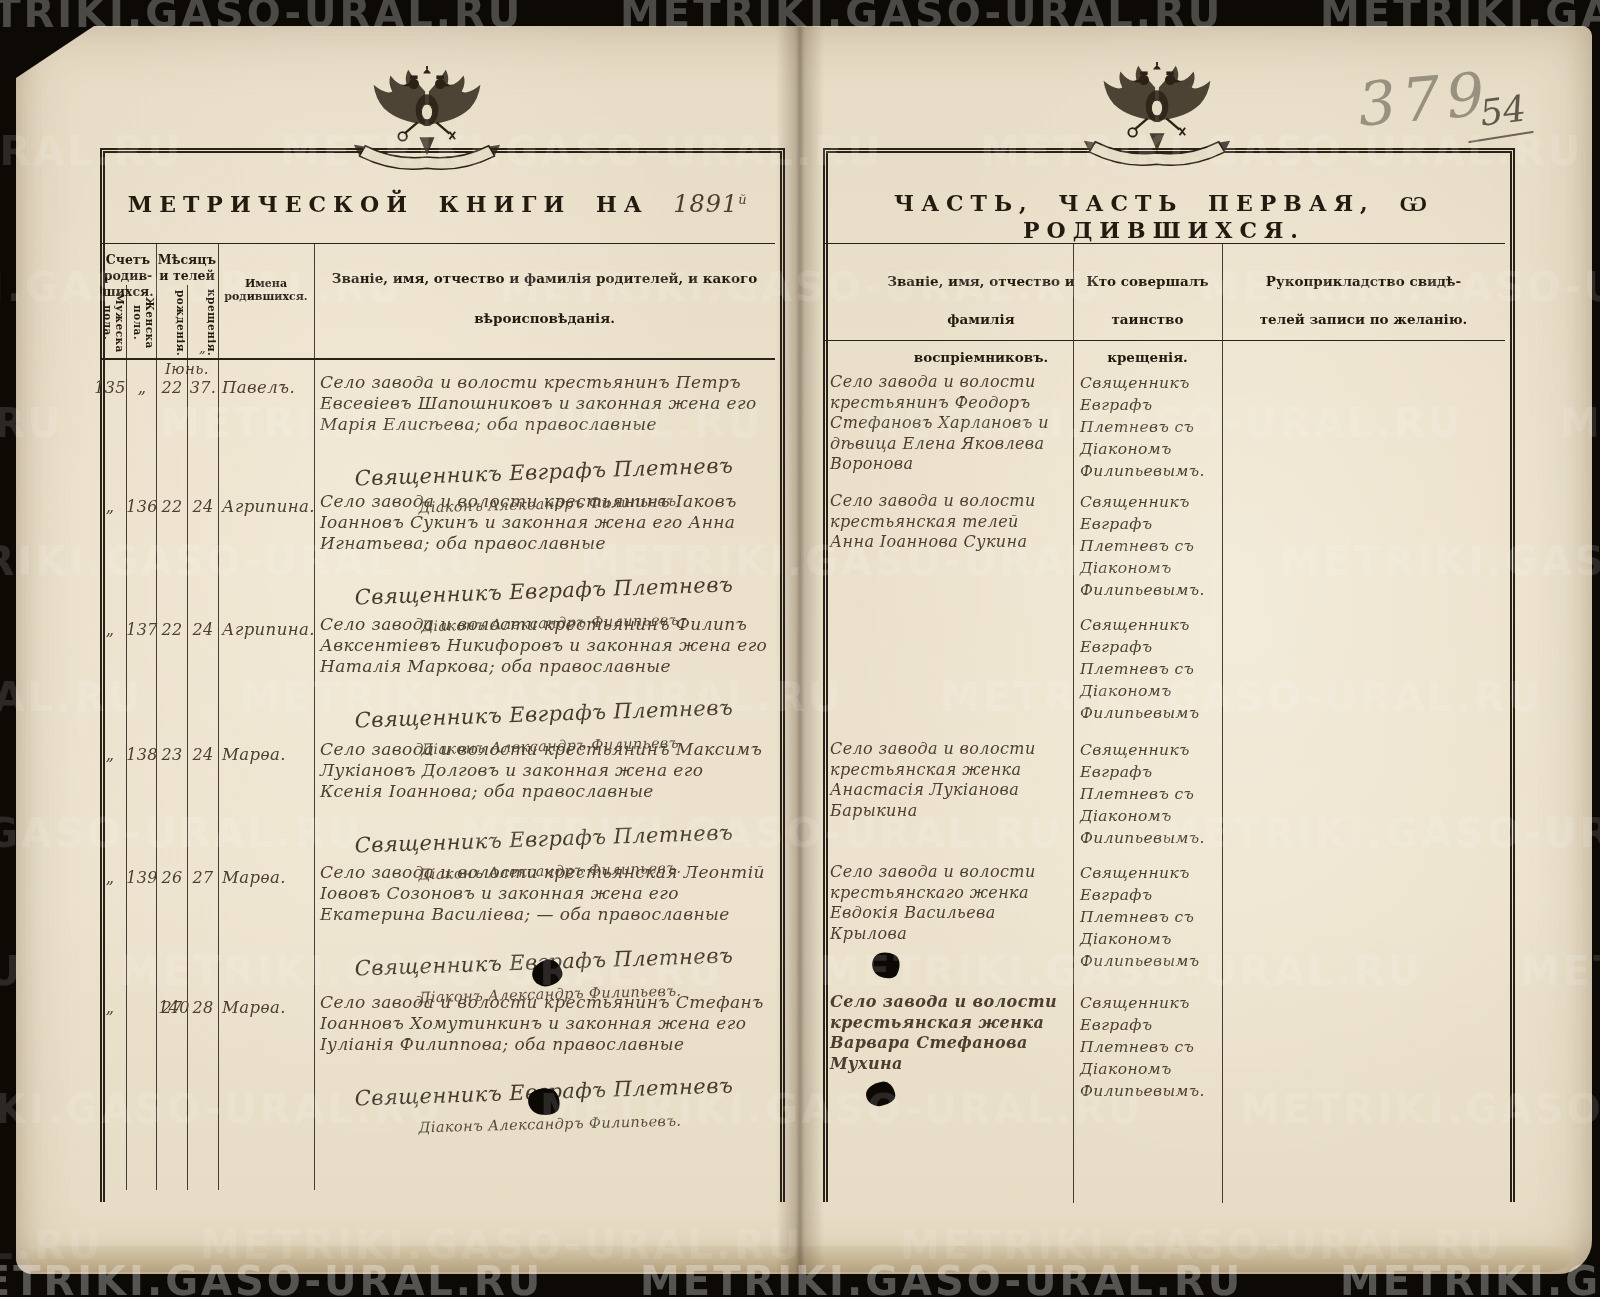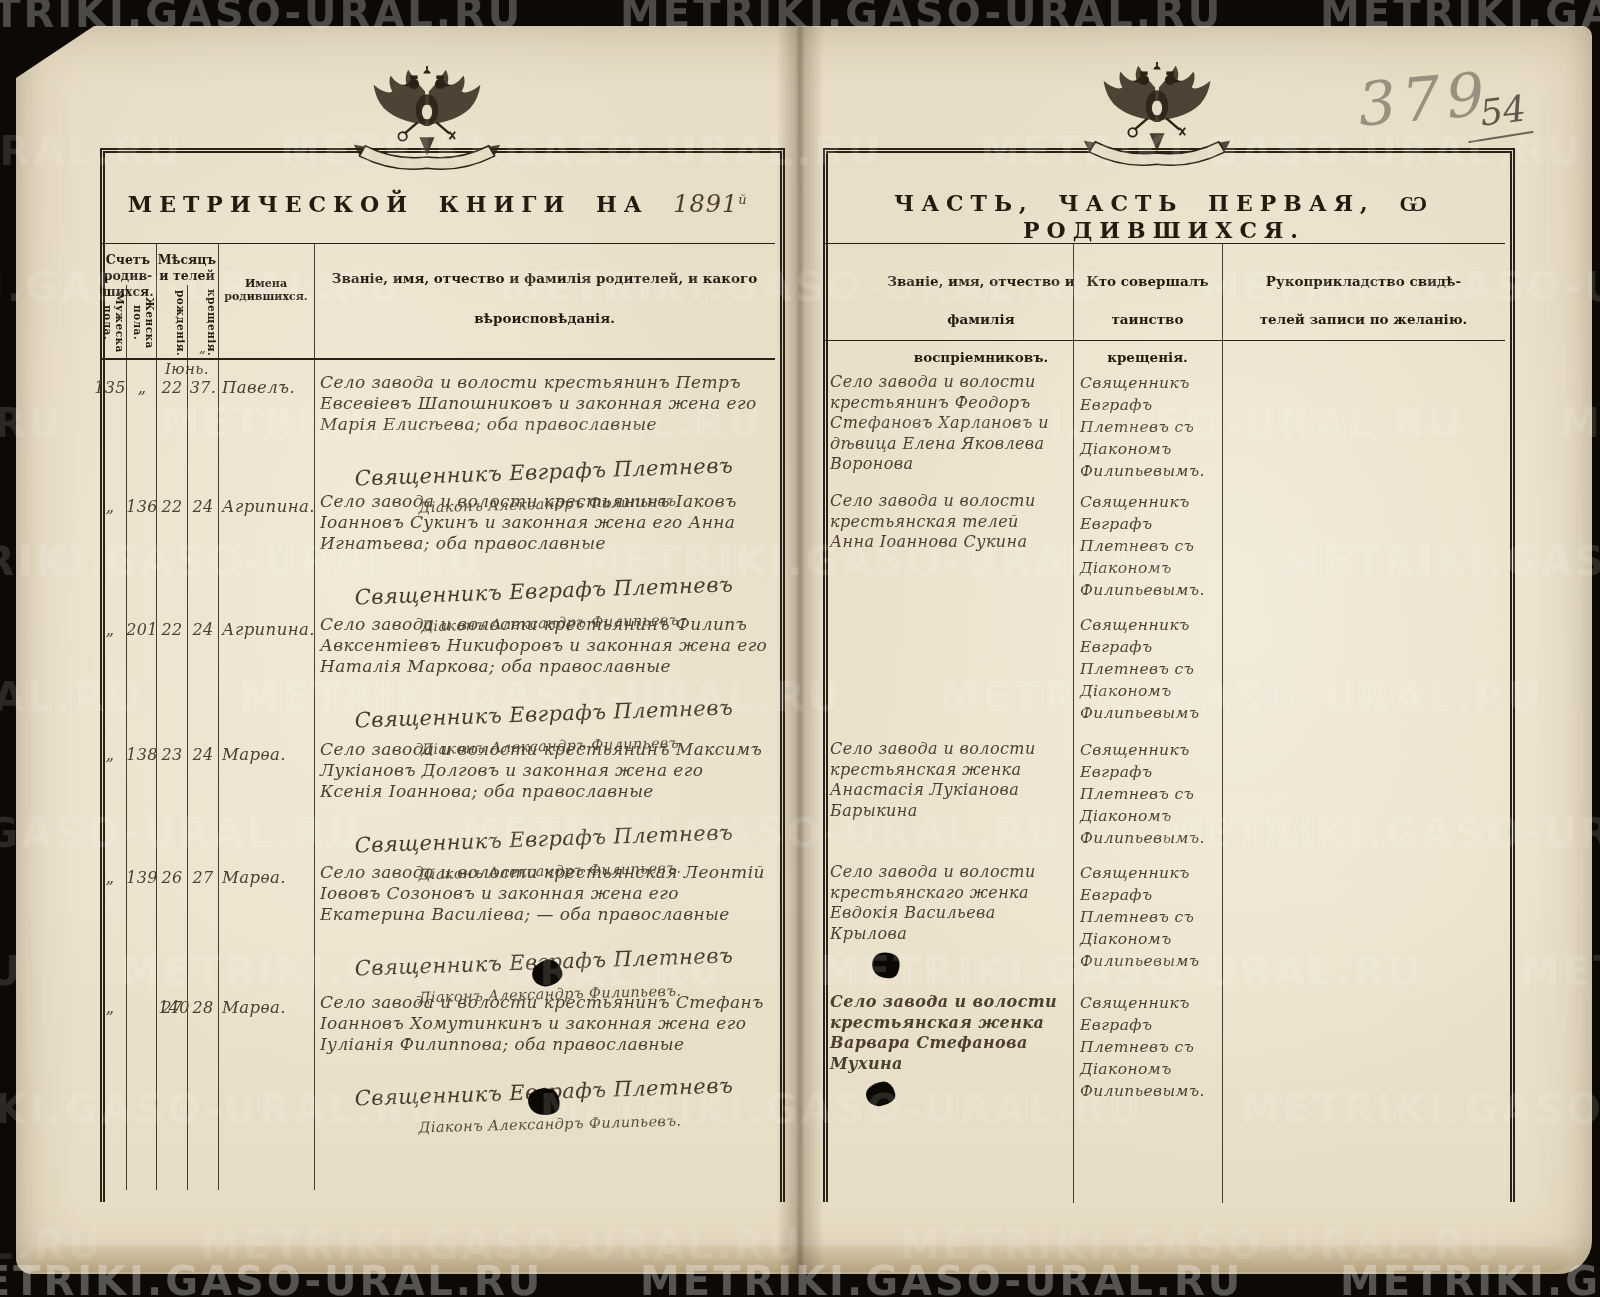--- a/index.html
+++ b/index.html
@@ -148,21 +148,21 @@
     <div class="hw deacon" style="position: absolute; left: 340px; top: 496px; width: 420px;">Діаконъ Александръ Филипьевъ.</div>
     <div class="hw num" style="position: absolute; left: 94px; top: 497px; width: 32px;">„</div>
     <div class="hw num" style="position: absolute; left: 126px; top: 497px; width: 32px;">136</div>
     <div class="hw num" style="position: absolute; left: 157px; top: 497px; width: 30px;">22</div>
     <div class="hw num" style="position: absolute; left: 188px; top: 497px; width: 30px;">24</div>
     <div class="hw name" style="position: absolute; left: 222px; top: 497px; width: 92px;">Агрипина.</div>
     <div class="hw parents" style="position: absolute; left: 320px; top: 491px; width: 448px;">Село завода и волости крестьянинъ Іаковъ Іоанновъ Сукинъ и законная жена его Анна Игнатьева; оба православные</div>
     <div class="hw priest" style="position: absolute; left: 320px; top: 579px; width: 448px;">Священникъ Евграфъ Плетневъ</div>
     <div class="hw deacon" style="position: absolute; left: 340px; top: 615px; width: 420px;">Діаконъ Александръ Филипьевъ</div>
     <div class="hw num" style="position: absolute; left: 94px; top: 620px; width: 32px;">„</div>
-    <div class="hw num" style="position: absolute; left: 126px; top: 620px; width: 32px;">201</div>
+    <div class="hw num" style="position: absolute; left: 126px; top: 620px; width: 32px;">137</div>
     <div class="hw num" style="position: absolute; left: 157px; top: 620px; width: 30px;">22</div>
     <div class="hw num" style="position: absolute; left: 188px; top: 620px; width: 30px;">24</div>
     <div class="hw name" style="position: absolute; left: 222px; top: 620px; width: 92px;">Агрипина.</div>
     <div class="hw parents" style="position: absolute; left: 320px; top: 614px; width: 448px;">Село завода и волости крестьянинъ Филипъ Авксентіевъ Никифоровъ и законная жена его Наталія Маркова; оба православные</div>
     <div class="hw priest" style="position: absolute; left: 320px; top: 702px; width: 448px;">Священникъ Евграфъ Плетневъ</div>
     <div class="hw deacon" style="position: absolute; left: 340px; top: 738px; width: 420px;">Діаконъ Александръ Филипьевъ</div>
     <div class="hw num" style="position: absolute; left: 94px; top: 745px; width: 32px;">„</div>
     <div class="hw num" style="position: absolute; left: 126px; top: 745px; width: 32px;">138</div>
     <div class="hw num" style="position: absolute; left: 157px; top: 745px; width: 30px;">23</div>
     <div class="hw num" style="position: absolute; left: 188px; top: 745px; width: 30px;">24</div>

